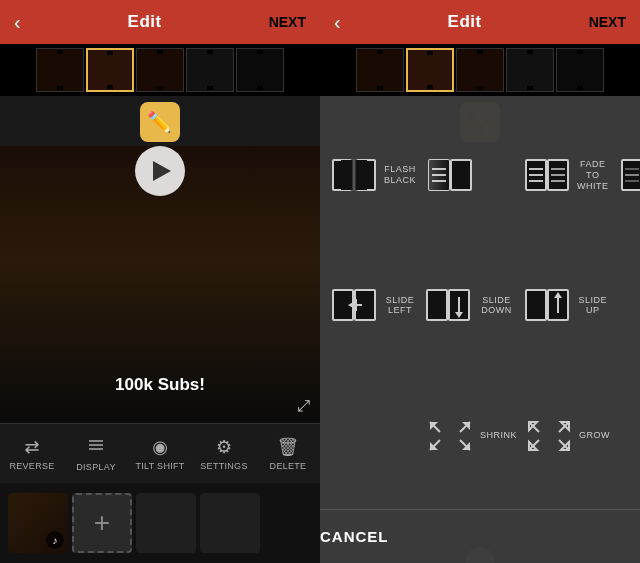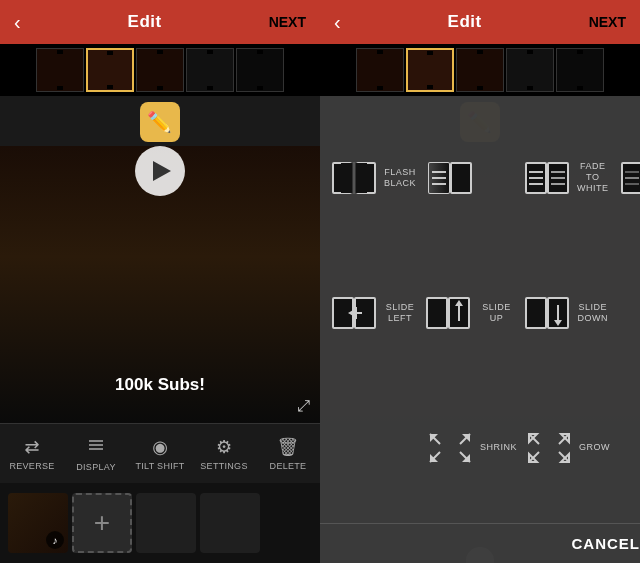--- a/index.html
+++ b/index.html
@@ -297,24 +297,24 @@
       text-align: center;
       letter-spacing: 0.5px;
       text-transform: uppercase;
       line-height: 1.2;
     }
     .trans-label.selected-label {
       color: #fff;
     }
 
     .cancel-bar {
-      height: 40px;
-      display: flex;
-      align-items: center;
-      justify-content: flex-end;
+      height: 54px;
+      display: flex;
+      align-items: center;
+      justify-content: flex-start;
       border-top: 1px solid #555;
       cursor: pointer;
       flex-shrink: 0;
     }
     .cancel-text {
       color: #fff;
       font-size: 15px;
       font-weight: bold;
       letter-spacing: 1px;
       text-transform: uppercase;
@@ -526,37 +526,37 @@
           </svg>
         </div>
         <span class="trans-label">SLIDE LEFT</span>
       </div>
 
       <div class="trans-item">
         <div class="trans-icon">
           <svg class="trans-svg" viewBox="0 0 44 32" fill="none">
             <rect x="1" y="1" width="20" height="30" rx="1" stroke="#ccc" stroke-width="2" fill="#111"></rect>
             <rect x="23" y="1" width="20" height="30" rx="1" stroke="#ccc" stroke-width="2" fill="#111"></rect>
+            <line x1="33" y1="8" x2="33" y2="24" stroke="#ccc" stroke-width="2"></line>
+            <polygon points="29,23 37,23 33,29" fill="#ccc"></polygon>
+          </svg>
+        </div>
+        <span class="trans-label">SLIDE DOWN</span>
+      </div>
+
+      <div class="trans-item">
+        <div class="trans-icon">
+          <svg class="trans-svg" viewBox="0 0 44 32" fill="none">
+            <rect x="1" y="1" width="20" height="30" rx="1" stroke="#ccc" stroke-width="2" fill="#111"></rect>
+            <rect x="23" y="1" width="20" height="30" rx="1" stroke="#ccc" stroke-width="2" fill="#111"></rect>
             <line x1="33" y1="24" x2="33" y2="8" stroke="#ccc" stroke-width="2"></line>
             <polygon points="29,9 37,9 33,3" fill="#ccc"></polygon>
           </svg>
         </div>
         <span class="trans-label">SLIDE UP</span>
-      </div>
-
-      <div class="trans-item">
-        <div class="trans-icon">
-          <svg class="trans-svg" viewBox="0 0 44 32" fill="none">
-            <rect x="1" y="1" width="20" height="30" rx="1" stroke="#ccc" stroke-width="2" fill="#111"></rect>
-            <rect x="23" y="1" width="20" height="30" rx="1" stroke="#ccc" stroke-width="2" fill="#111"></rect>
-            <line x1="33" y1="8" x2="33" y2="24" stroke="#ccc" stroke-width="2"></line>
-            <polygon points="29,23 37,23 33,29" fill="#ccc"></polygon>
-          </svg>
-        </div>
-        <span class="trans-label">SLIDE DOWN</span>
       </div>
 
       <div class="trans-item">
       </div>
 
       <div class="trans-item">
       </div>
 
       <div class="trans-item">
         <div class="trans-icon">

